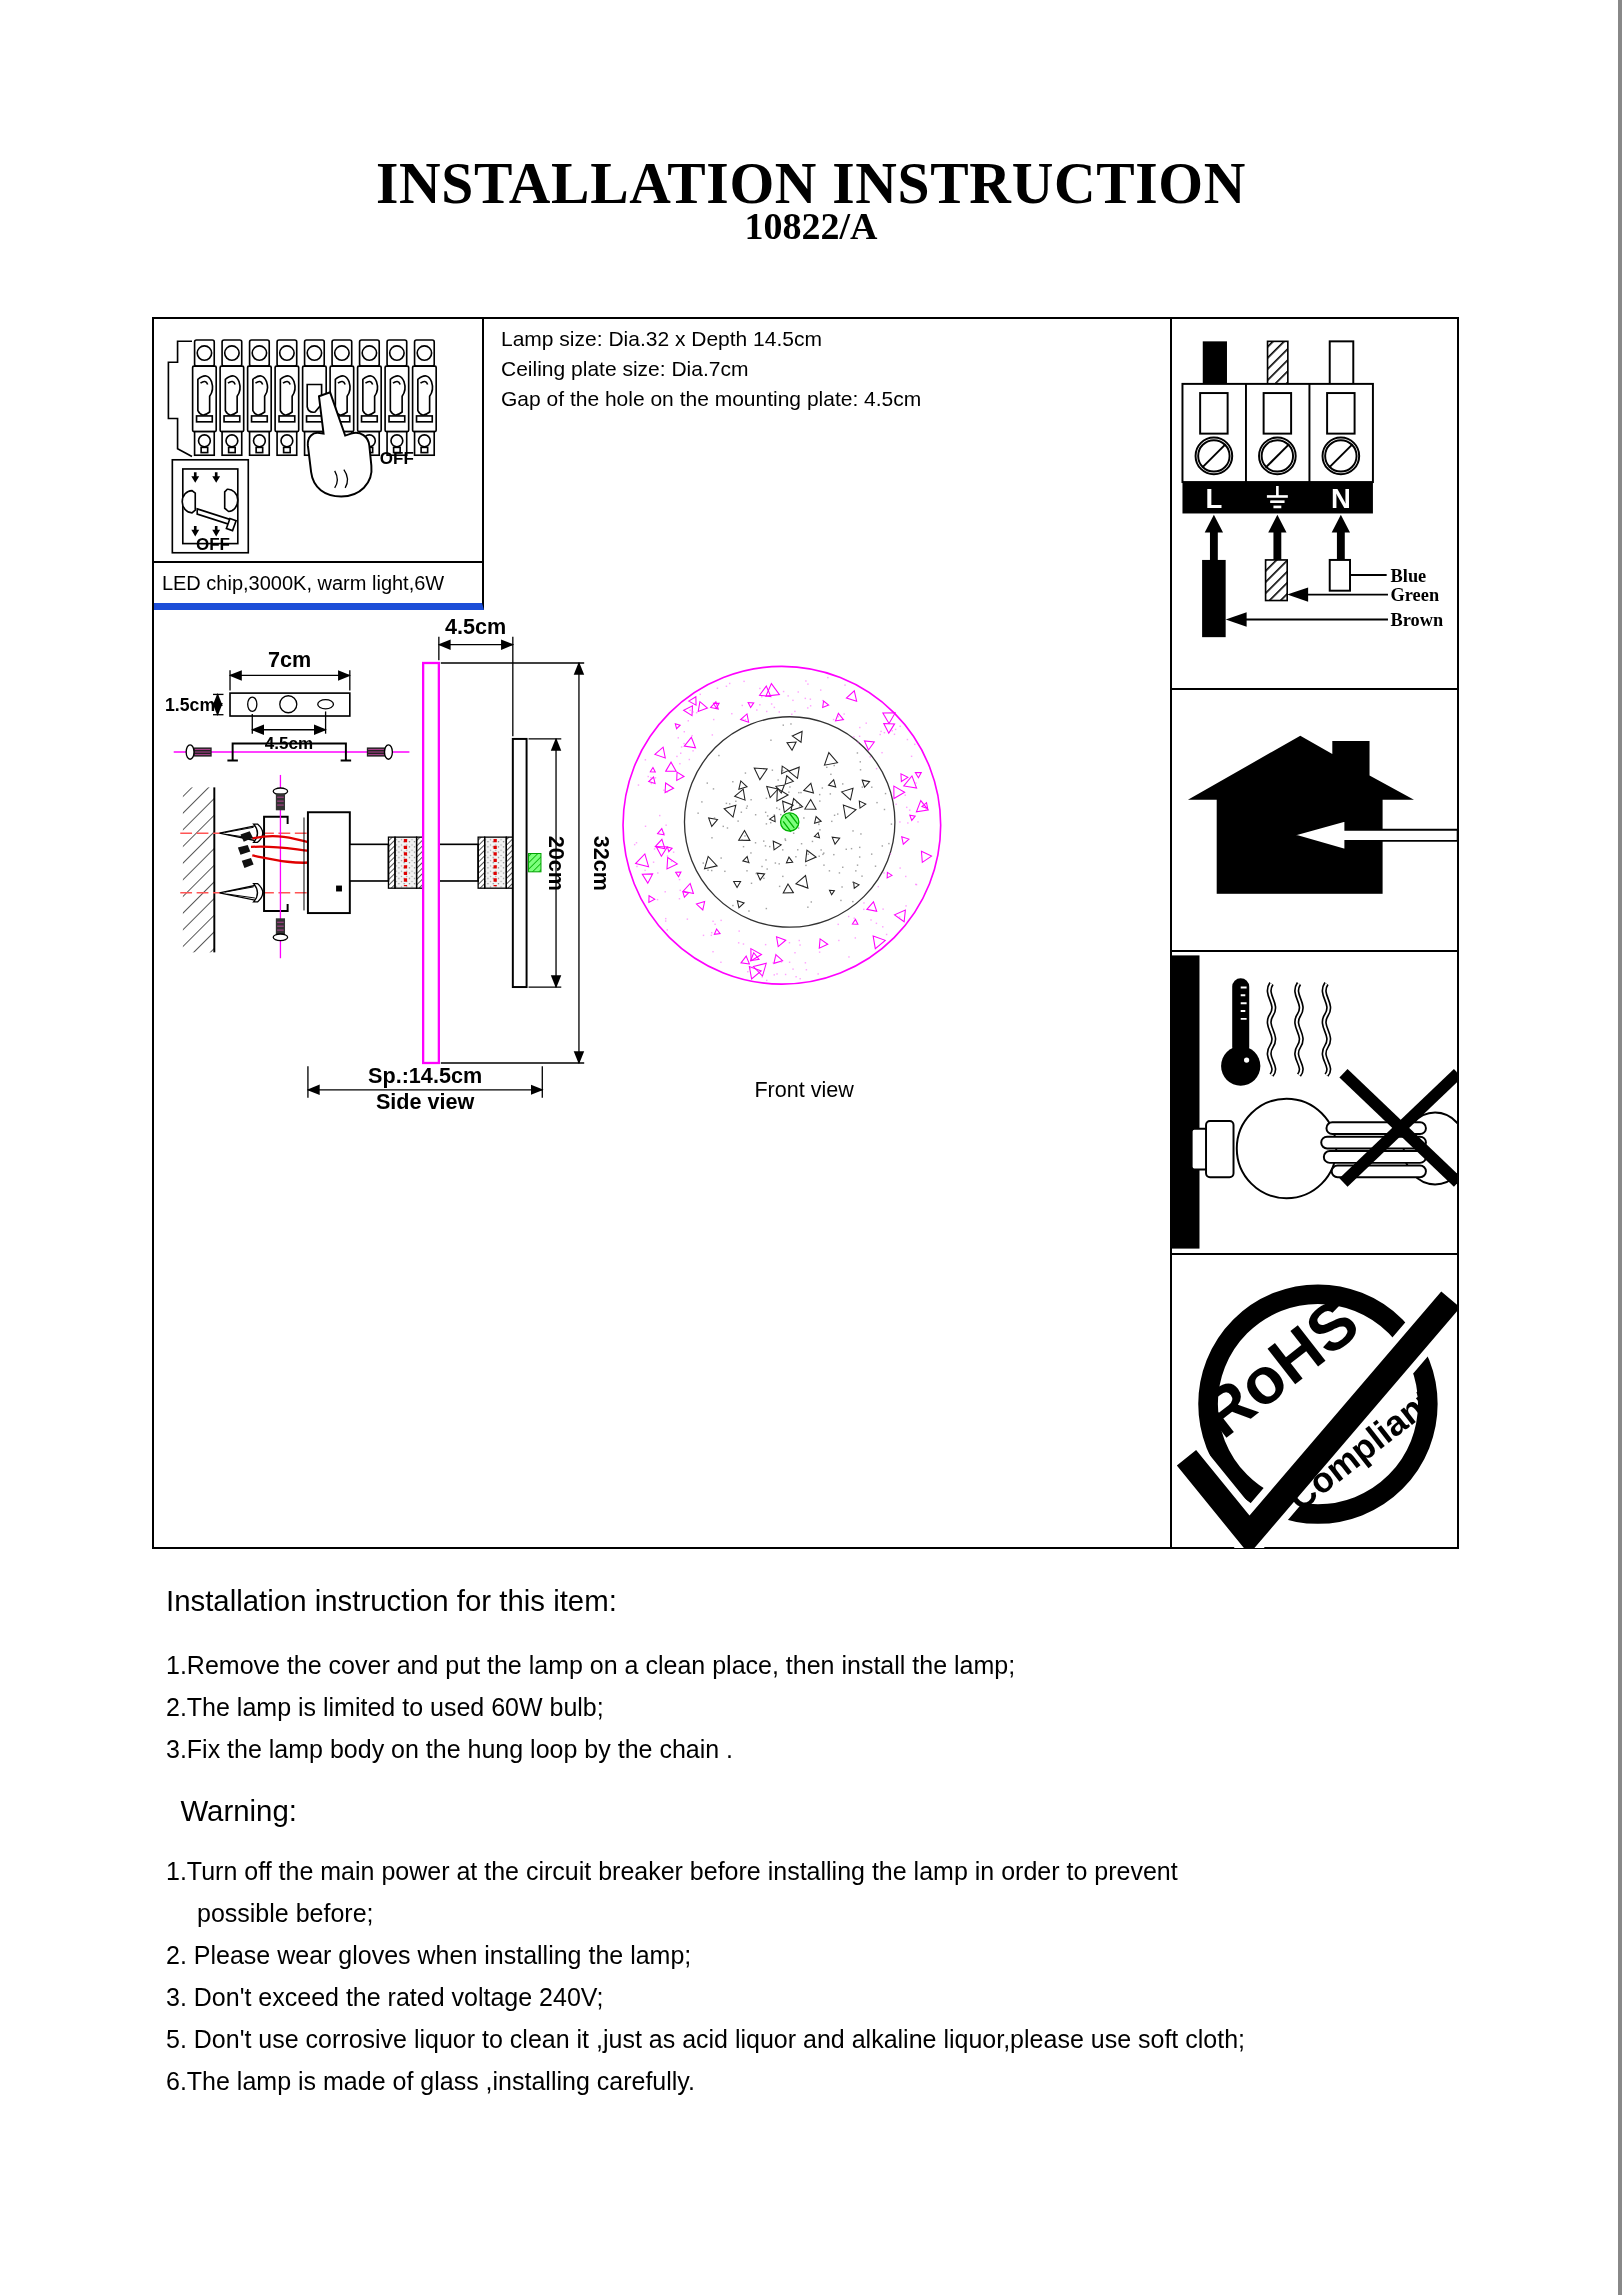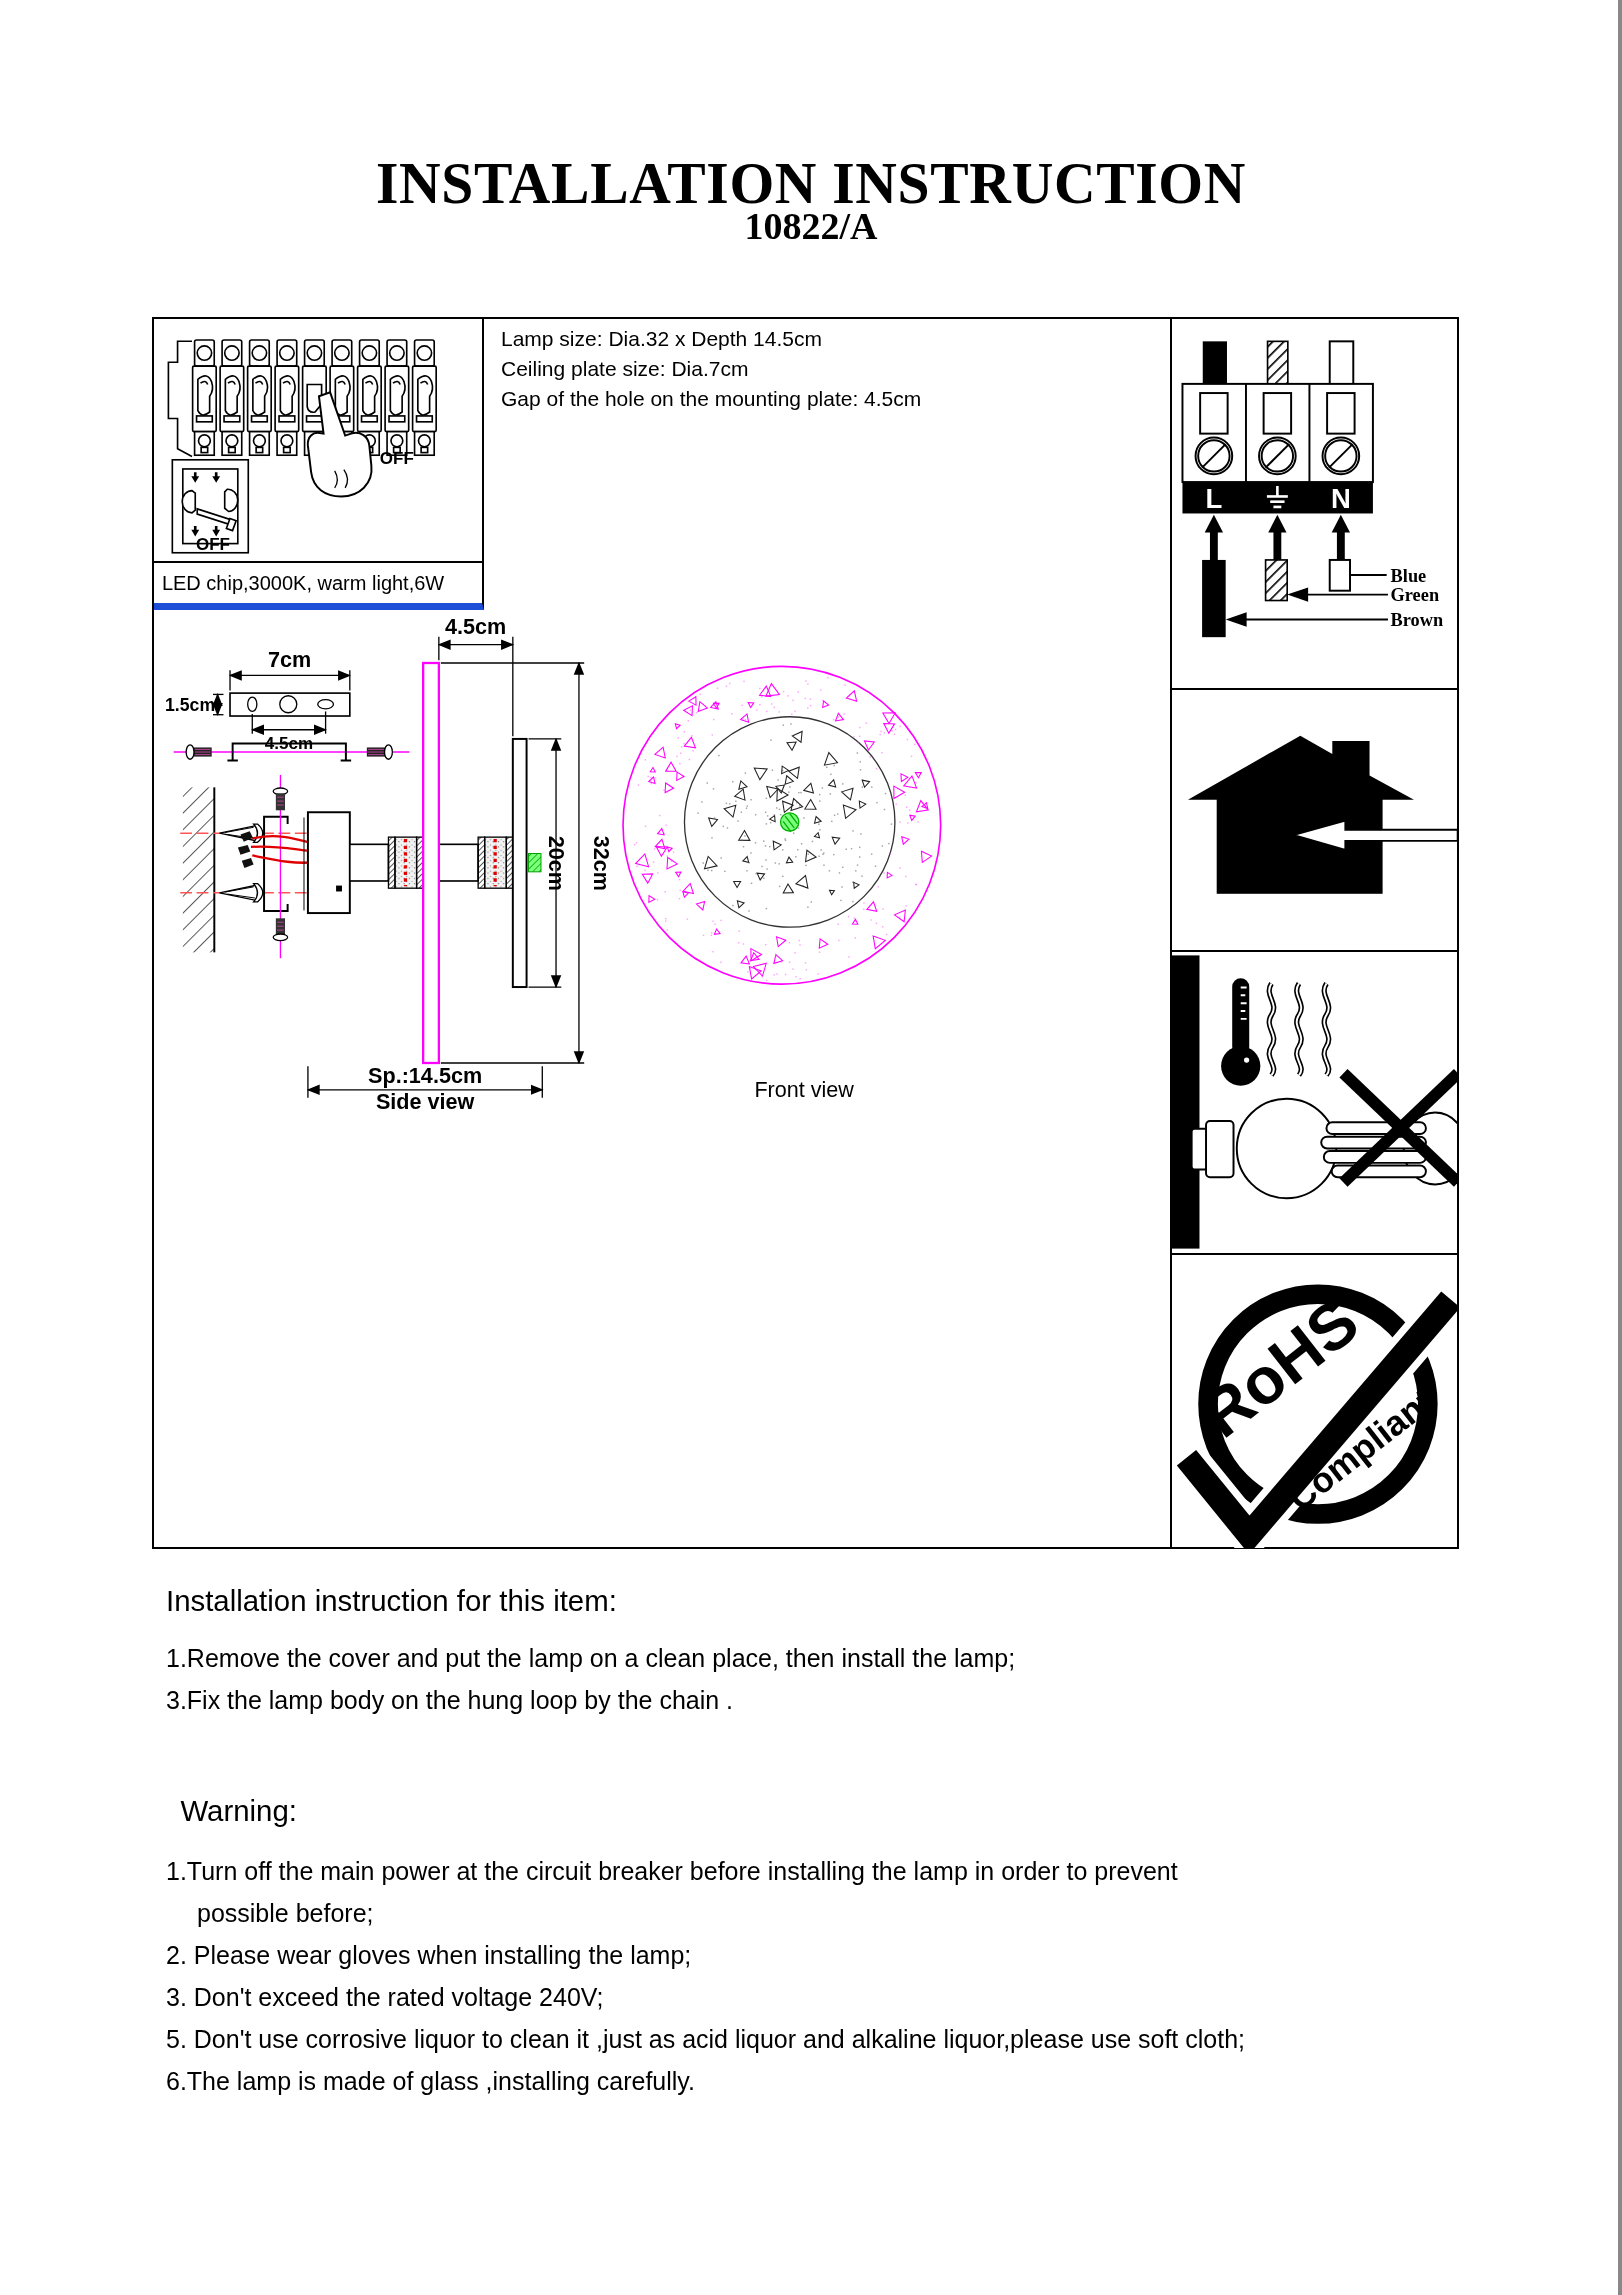--- a/index.html
+++ b/index.html
@@ -19,21 +19,21 @@
           box-sizing:border-box;font-size:20px;display:flex;align-items:center;padding-left:7.9px;}
   #specs{left:347px;top:5.2px;width:661px;font-size:21px;line-height:30px;}
   .rcell{left:1016px;width:287px;border-left:2px solid #000;box-sizing:border-box;overflow:hidden;}
   #rc1{top:0;height:369px;}
   #rc2{top:369px;height:262px;border-top:2px solid #000;}
   #rc3{top:631px;height:303px;border-top:2px solid #000;}
   #rc4{top:934px;height:296px;border-top:2px solid #000;}
   svg{display:block;}
   
   #instr{left:166px;top:1584px;width:1283px;}
-  #instr .h{font-size:29.4px;margin-bottom:19px;}
+  #instr .h{font-size:29.4px;margin-bottom:26px;}
   #instr .li{font-size:25px;line-height:42px;}
   #warn{left:166px;top:1794px;width:1368px;}
   #warn .h{font-size:29.4px;margin-bottom:22px;padding-left:14.4px;}
   #warn .li{font-size:25px;line-height:42px;}
   #warn .indent{padding-left:31px;}
   text{font-family:"Liberation Sans",sans-serif;}
   .dimtxt{font-size:33px;font-weight:700;}
   .dimtxt2{font-size:26px;font-weight:700;}
   .serifb{font-family:"Liberation Serif",serif;font-weight:700;font-size:28px;}
 </style>
@@ -857,20 +857,21 @@
         <path d="M22,310 L118,428 L426,68" fill="none" stroke="#fff" stroke-width="60"></path>
         <path d="M22,310 L118,428 L426,68" fill="none" stroke="#000" stroke-width="38"></path>
         <text transform="translate(300,312) rotate(-38)" text-anchor="middle" font-size="54" font-weight="700">Compliant</text>
       </svg>
     </div>
   </div>
 
   <div class="abs" id="instr">
     <div class="h">Installation instruction for this item:</div>
     <div class="li">1.Remove the cover and put the lamp on a clean place, then install the lamp;</div>
+    <div class="li">2.The lamp is limited to used  60W bulb;</div>
     <div class="li">3.Fix the lamp body on the  hung loop by the chain .</div>
   </div>
 
   <div class="abs" id="warn">
     <div class="h">Warning:</div>
     <div class="li">1.Turn off the main power at the circuit breaker before installing the lamp in order to prevent</div>
     <div class="li indent">possible before;</div>
     <div class="li">2. Please wear gloves when installing the lamp;</div>
     <div class="li">3. Don't exceed the rated voltage 240V;</div>
     <div class="li">5. Don't use corrosive liquor to clean it ,just as acid liquor and alkaline liquor,please use soft cloth;</div>

